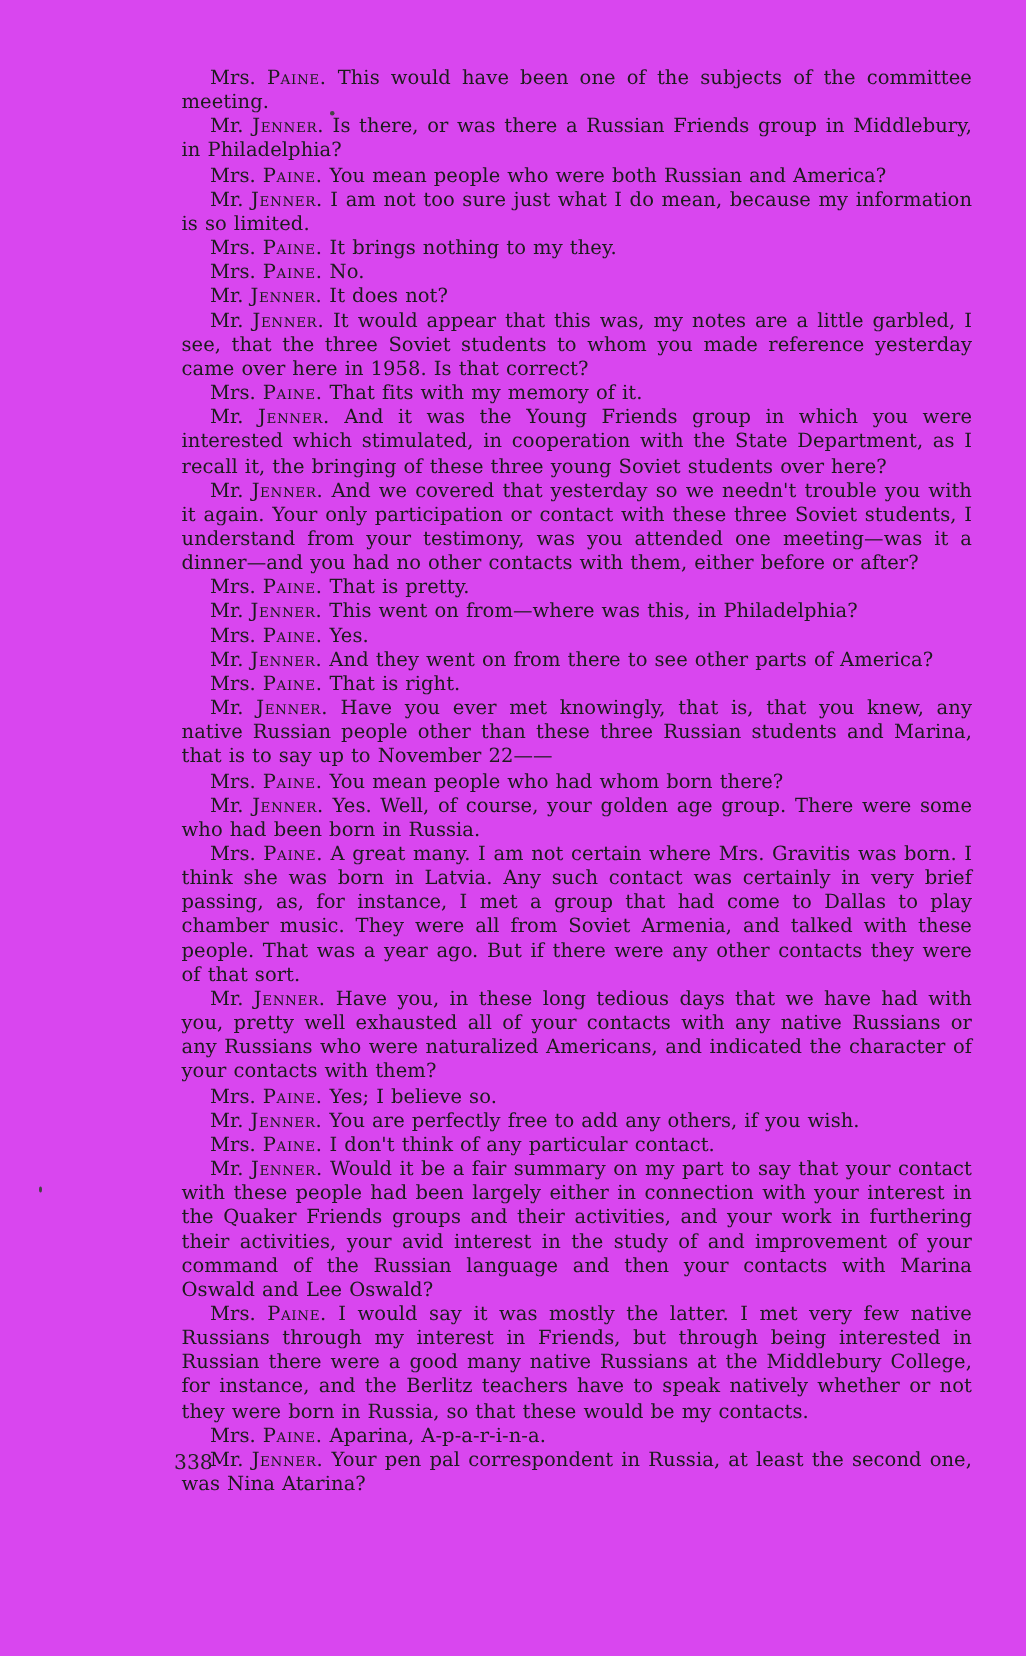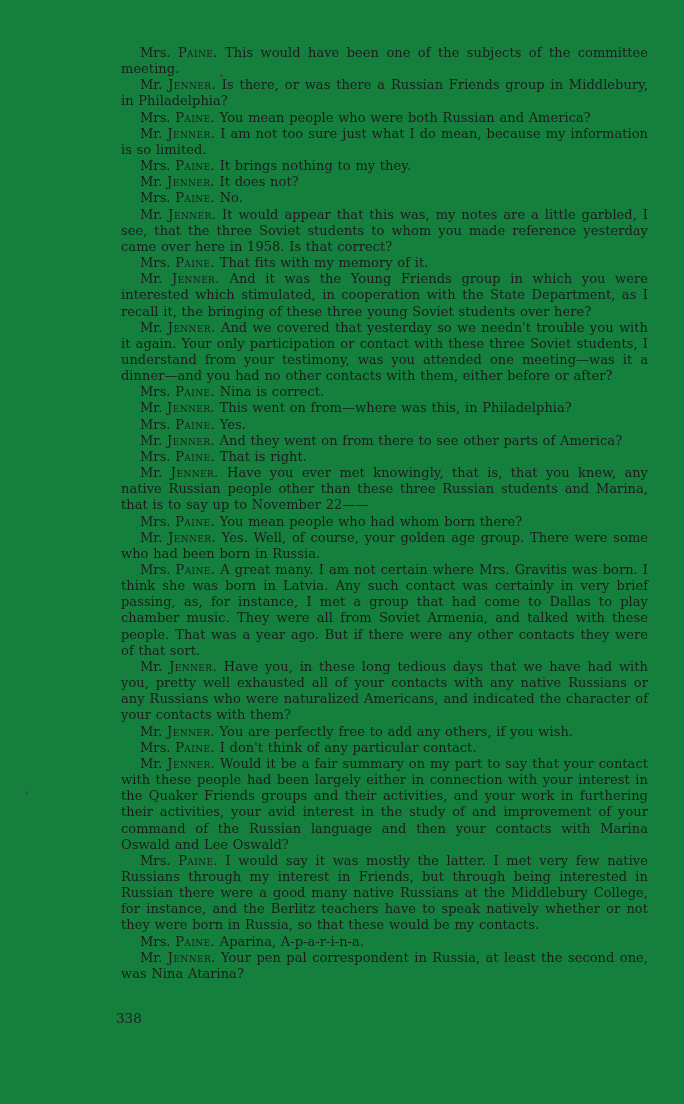--- a/index.html
+++ b/index.html
@@ -5,21 +5,21 @@
   * { box-sizing: border-box; }
   html, body { margin: 0; padding: 0; }
   body {
     width: 684px; height: 1104px;
     background: #f6f6f4;
     font-family: "DejaVu Serif", "Liberation Serif", serif;
   }
   .page {
     position: relative;
     width: 684px; height: 1104px;
-    background: #15803d;
+    background: #d946ef;
     color: #1c1c1c;
     overflow: hidden;
   }
   .text-block {
     position: absolute;
     left: 121px; top: 45px;
     width: 527px;
   }
   .para {
     margin: 0;
@@ -30,21 +30,21 @@
     letter-spacing: 0.05px;
     word-spacing: 0.5px;
   }
   .speaker-prefix { }
   .speaker-surname {
     font-variant: small-caps;
     letter-spacing: 0.4px;
   }
   .page-number {
     position: absolute;
-    left: 116px; top: 1010px;
+    left: 116px; top: 967px;
     font-size: 13.5px;
     color: #222;
   }
   .speck {
     position: absolute;
     background: #444;
     border-radius: 50%;
   }
   .speck-1 { left: 220px; top: 74px; width: 3px; height: 3px; }
   .speck-2 { left: 26px; top: 791px; width: 2px; height: 4px; }
@@ -52,36 +52,37 @@
 </head>
 <body>
 
 <div class="page">
   <div class="text-block" id="transcript">
       <p class="para"><span><span class="speaker-prefix">Mrs.</span> <span class="speaker-surname">Paine.</span></span> <span>This would have been one of the subjects of the committee meeting.</span></p>
       <p class="para"><span><span class="speaker-prefix">Mr.</span> <span class="speaker-surname">Jenner.</span></span> <span>Is there, or was there a Russian Friends group in Middlebury, in Philadelphia?</span></p>
       <p class="para"><span><span class="speaker-prefix">Mrs.</span> <span class="speaker-surname">Paine.</span></span> <span>You mean people who were both Russian and America?</span></p>
       <p class="para"><span><span class="speaker-prefix">Mr.</span> <span class="speaker-surname">Jenner.</span></span> <span>I am not too sure just what I do mean, because my information is so limited.</span></p>
       <p class="para"><span><span class="speaker-prefix">Mrs.</span> <span class="speaker-surname">Paine.</span></span> <span>It brings nothing to my they.</span></p>
+      <p class="para"><span><span class="speaker-prefix">Mrs.</span> <span class="speaker-surname">Paine.</span></span> <span>No.</span></p>
       <p class="para"><span><span class="speaker-prefix">Mr.</span> <span class="speaker-surname">Jenner.</span></span> <span>It does not?</span></p>
-      <p class="para"><span><span class="speaker-prefix">Mrs.</span> <span class="speaker-surname">Paine.</span></span> <span>No.</span></p>
       <p class="para"><span><span class="speaker-prefix">Mr.</span> <span class="speaker-surname">Jenner.</span></span> <span>It would appear that this was, my notes are a little garbled, I see, that the three Soviet students to whom you made reference yesterday came over here in 1958. Is that correct?</span></p>
       <p class="para"><span><span class="speaker-prefix">Mrs.</span> <span class="speaker-surname">Paine.</span></span> <span>That fits with my memory of it.</span></p>
       <p class="para"><span><span class="speaker-prefix">Mr.</span> <span class="speaker-surname">Jenner.</span></span> <span>And it was the Young Friends group in which you were interested which stimulated, in cooperation with the State Department, as I recall it, the bringing of these three young Soviet students over here?</span></p>
       <p class="para"><span><span class="speaker-prefix">Mr.</span> <span class="speaker-surname">Jenner.</span></span> <span>And we covered that yesterday so we needn't trouble you with it again. Your only participation or contact with these three Soviet students, I understand from your testimony, was you attended one meeting—was it a dinner—and you had no other contacts with them, either before or after?</span></p>
-      <p class="para"><span><span class="speaker-prefix">Mrs.</span> <span class="speaker-surname">Paine.</span></span> <span>Nina is correct.</span></p>
+      <p class="para"><span><span class="speaker-prefix">Mrs.</span> <span class="speaker-surname">Paine.</span></span> <span>That is pretty.</span></p>
       <p class="para"><span><span class="speaker-prefix">Mr.</span> <span class="speaker-surname">Jenner.</span></span> <span>This went on from—where was this, in Philadelphia?</span></p>
       <p class="para"><span><span class="speaker-prefix">Mrs.</span> <span class="speaker-surname">Paine.</span></span> <span>Yes.</span></p>
       <p class="para"><span><span class="speaker-prefix">Mr.</span> <span class="speaker-surname">Jenner.</span></span> <span>And they went on from there to see other parts of America?</span></p>
       <p class="para"><span><span class="speaker-prefix">Mrs.</span> <span class="speaker-surname">Paine.</span></span> <span>That is right.</span></p>
       <p class="para"><span><span class="speaker-prefix">Mr.</span> <span class="speaker-surname">Jenner.</span></span> <span>Have you ever met knowingly, that is, that you knew, any native Russian people other than these three Russian students and Marina, that is to say up to November 22——</span></p>
       <p class="para"><span><span class="speaker-prefix">Mrs.</span> <span class="speaker-surname">Paine.</span></span> <span>You mean people who had whom born there?</span></p>
       <p class="para"><span><span class="speaker-prefix">Mr.</span> <span class="speaker-surname">Jenner.</span></span> <span>Yes. Well, of course, your golden age group. There were some who had been born in Russia.</span></p>
       <p class="para"><span><span class="speaker-prefix">Mrs.</span> <span class="speaker-surname">Paine.</span></span> <span>A great many. I am not certain where Mrs. Gravitis was born. I think she was born in Latvia. Any such contact was certainly in very brief passing, as, for instance, I met a group that had come to Dallas to play chamber music. They were all from Soviet Armenia, and talked with these people. That was a year ago. But if there were any other contacts they were of that sort.</span></p>
       <p class="para"><span><span class="speaker-prefix">Mr.</span> <span class="speaker-surname">Jenner.</span></span> <span>Have you, in these long tedious days that we have had with you, pretty well exhausted all of your contacts with any native Russians or any Russians who were naturalized Americans, and indicated the character of your contacts with them?</span></p>
+      <p class="para"><span><span class="speaker-prefix">Mrs.</span> <span class="speaker-surname">Paine.</span></span> <span>Yes; I believe so.</span></p>
       <p class="para"><span><span class="speaker-prefix">Mr.</span> <span class="speaker-surname">Jenner.</span></span> <span>You are perfectly free to add any others, if you wish.</span></p>
       <p class="para"><span><span class="speaker-prefix">Mrs.</span> <span class="speaker-surname">Paine.</span></span> <span>I don't think of any particular contact.</span></p>
       <p class="para"><span><span class="speaker-prefix">Mr.</span> <span class="speaker-surname">Jenner.</span></span> <span>Would it be a fair summary on my part to say that your contact with these people had been largely either in connection with your interest in the Quaker Friends groups and their activities, and your work in furthering their activities, your avid interest in the study of and improvement of your command of the Russian language and then your contacts with Marina Oswald and Lee Oswald?</span></p>
       <p class="para"><span><span class="speaker-prefix">Mrs.</span> <span class="speaker-surname">Paine.</span></span> <span>I would say it was mostly the latter. I met very few native Russians through my interest in Friends, but through being interested in Russian there were a good many native Russians at the Middlebury College, for instance, and the Berlitz teachers have to speak natively whether or not they were born in Russia, so that these would be my contacts.</span></p>
       <p class="para"><span><span class="speaker-prefix">Mrs.</span> <span class="speaker-surname">Paine.</span></span> <span>Aparina, A-p-a-r-i-n-a.</span></p>
       <p class="para"><span><span class="speaker-prefix">Mr.</span> <span class="speaker-surname">Jenner.</span></span> <span>Your pen pal correspondent in Russia, at least the second one, was Nina Atarina?</span></p>
     </div>
   <div class="page-number">338</div>
   <div class="speck speck-1"></div>
   <div class="speck speck-2"></div>

